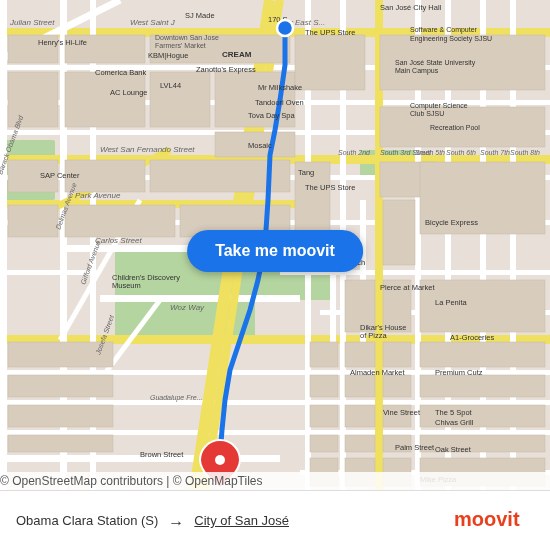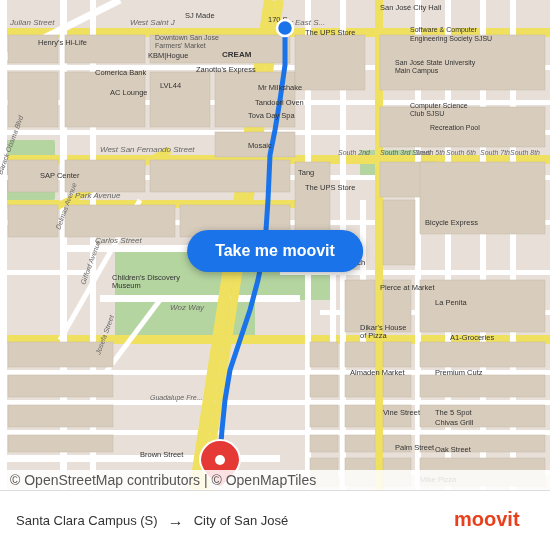--- a/index.html
+++ b/index.html
@@ -38,22 +38,22 @@
       box-shadow: 0 2px 8px rgba(0,0,0,0.3);
     }
 
     
     .attribution {
       position: absolute;
       bottom: 0;
       left: 0;
       right: 0;
       background: rgba(255,255,255,0.85);
-      padding: 2px 10px;
-      font-size: 14px;
+      padding: 2px 0;
+      font-size: 12px;
       color: #555;
       z-index: 25;
     }
 
     
     #bottom-bar {
       position: absolute;
       bottom: 0;
       left: 0;
       right: 0;
@@ -75,20 +75,21 @@
     .route-arrow {
       margin: 0 10px;
       color: #333;
       font-size: 16px;
     }
 
     .route-to {
       font-size: 13px;
       color: #333;
       font-weight: 500;
+      text-decoration: underline;
     }
 
     .moovit-logo {
       margin-left: auto;
       display: flex;
       align-items: flex-start;
     }
 
     .moovit-text {
       font-size: 18px;
@@ -306,21 +307,21 @@
 
   <button class="take-me-btn">Take me moovit</button>
 
   <div class="attribution">
     <span>© OpenStreetMap contributors | © OpenMapTiles</span>
   </div>
 
 </div>
 
 <div id="bottom-bar">
-  <span class="route-from">Santa Clara Campus (S)</span>
+  <span class="route-from">Obama Clara Station (S)</span>
   <span class="route-arrow">→</span>
   <span class="route-to">City of San José</span>
   <div class="moovit-logo">
     <span class="moovit-text">
       
       <svg width="80" height="28" viewBox="0 0 80 28" xmlns="http://www.w3.org/2000/svg">
         <text x="0" y="22" font-family="Arial" font-weight="bold" font-size="20" fill="#e8401c">moovit</text>
       </svg>
     </span>
   </div>

